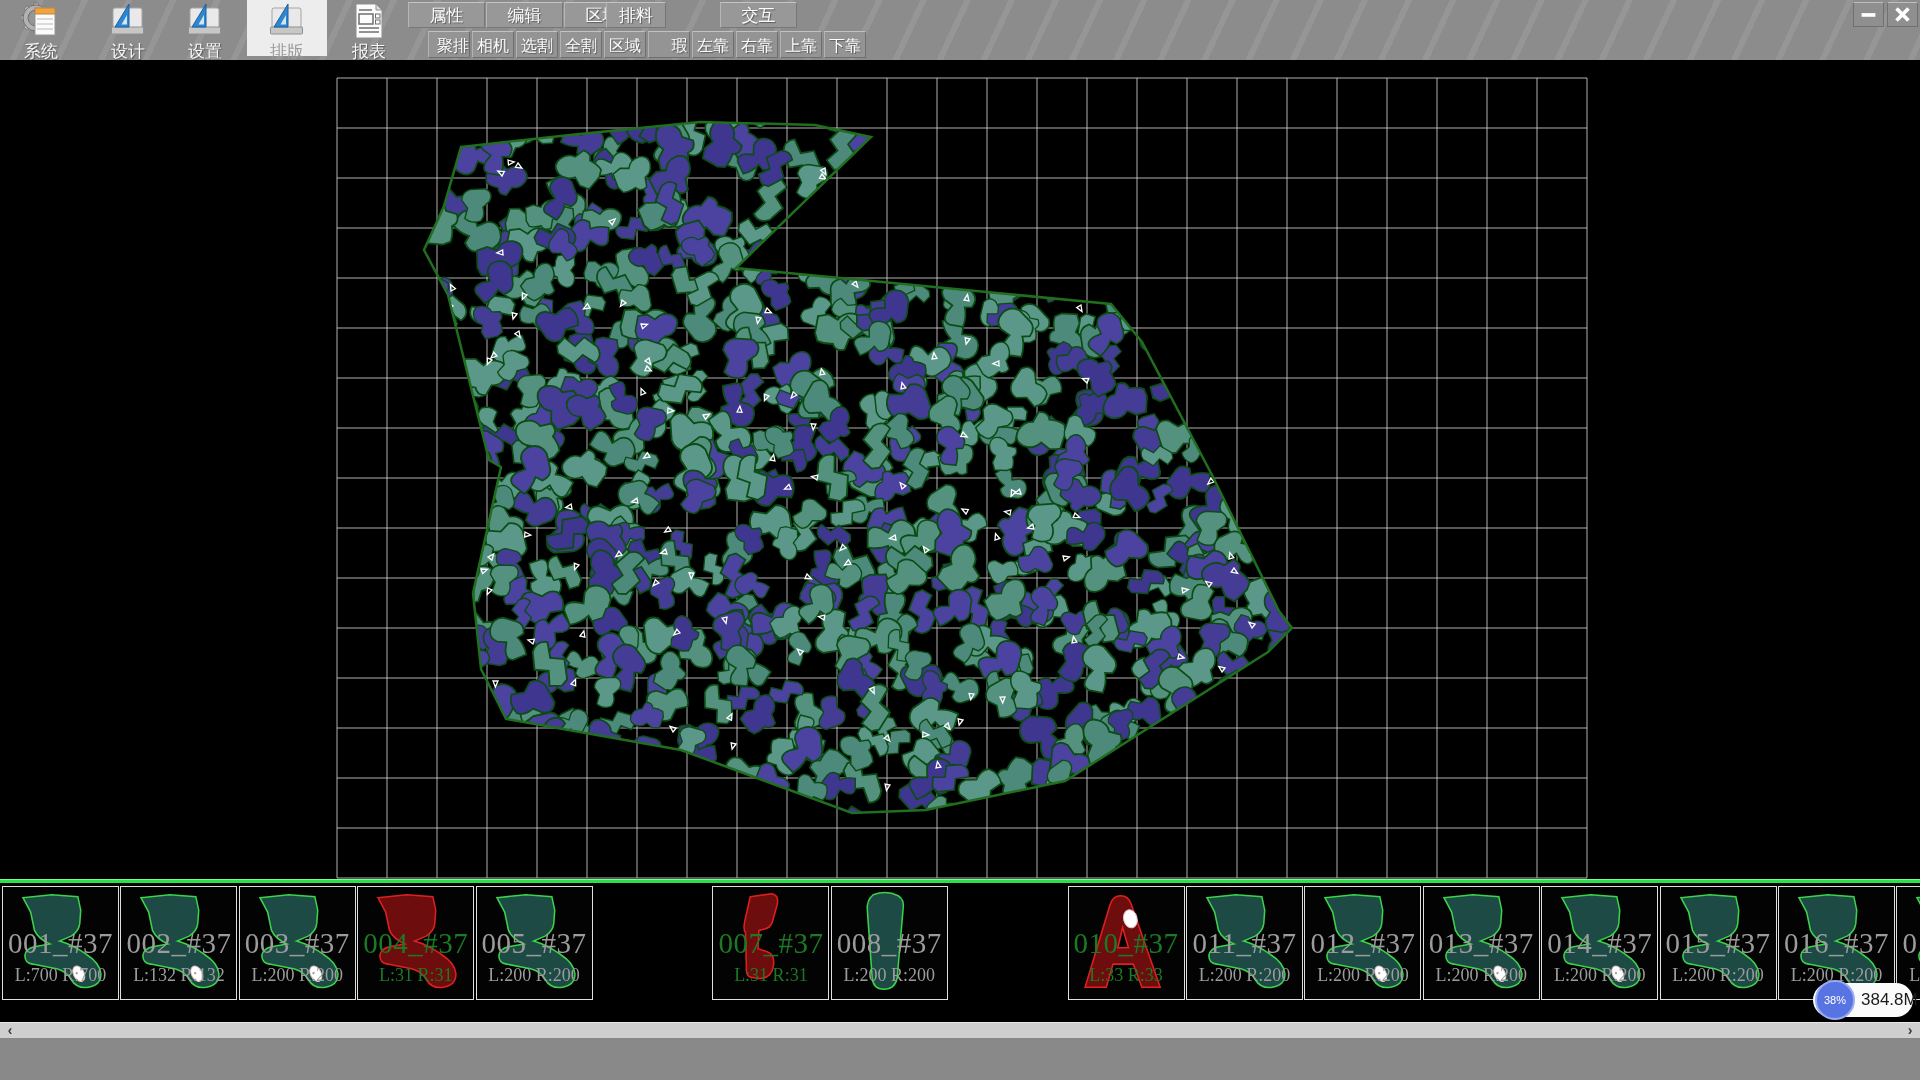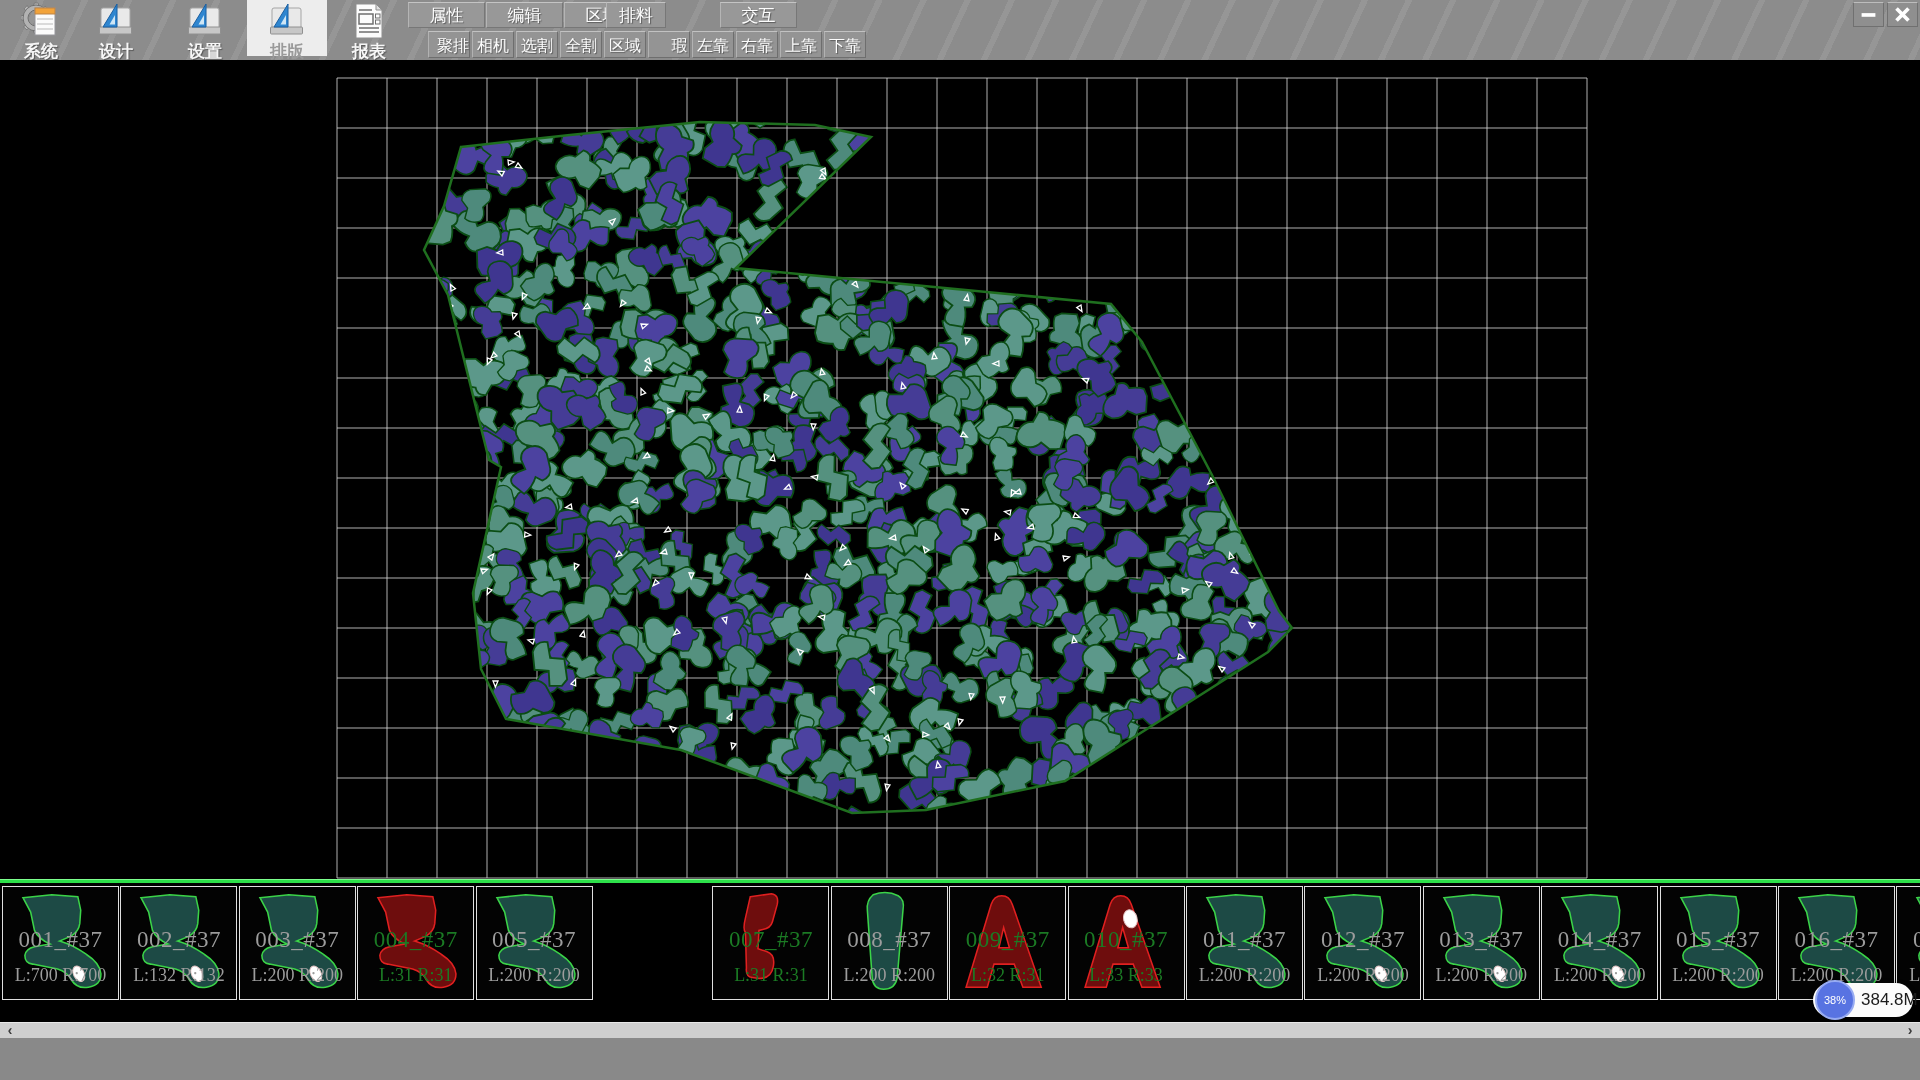--- a/index.html
+++ b/index.html
@@ -3,21 +3,21 @@
 <meta charset="utf-8">
 <style>
   html,body{margin:0;padding:0;background:#222;}
   .window{position:relative;width:1920px;height:1080px;overflow:hidden;
     font-family:"Liberation Sans",sans-serif;background:#000;}
   
   .toolbar{position:absolute;left:0;top:0;width:1920px;height:60px;
     background:#8c8c8c;
     background-image:repeating-linear-gradient(115deg,rgba(255,255,255,0) 0 34px,rgba(255,255,255,.09) 34px 40px);
     border-bottom:1px solid #4a4a4a;}
-  .main-btn{position:absolute;top:0;width:80px;height:56px;cursor:pointer;font-weight:bold;}
+  .main-btn{position:absolute;top:0;width:80px;height:56px;cursor:pointer;}
   .main-btn .mb-icon{position:absolute;left:50%;top:1px;transform:translateX(-50%);width:40px;height:40px;}
   .main-btn .mb-label{position:absolute;left:0;right:0;top:40px;text-align:center;
     font-size:17px;color:#f7f7f7;text-shadow:1px 1px 1px #555;
     font-family:"Liberation Serif",serif;}
   .main-btn.active{background:#ededed;}
   .main-btn.active .mb-label{color:#9a9a9a;text-shadow:none;}
   .menu-tab{position:absolute;top:2px;height:26px;line-height:26px;text-align:center;
     font-size:17px;color:#fdfdfd;text-shadow:1px 1px 1px #5a5a5a;cursor:pointer;
     background:#989898;border:1px solid #777;border-top-color:#c4c4c4;border-left-color:#b5b5b5;
     box-sizing:border-box;font-family:"Liberation Serif",serif;}
@@ -30,21 +30,21 @@
   .win-ctrl svg{position:absolute;left:0;top:0;width:100%;height:100%;}
   
   .canvas-wrap{position:absolute;left:0;top:60px;width:1920px;height:819px;background:#000;}
   
   .green-line{position:absolute;left:0;top:879px;width:1920px;height:4px;background:#2de04a;
     border-top:1px solid #7dff8d;box-sizing:border-box;}
   .thumb-strip{position:absolute;left:0;top:883px;width:1920px;height:139px;background:#000;}
   .thumb-cell{position:absolute;top:3px;width:117px;height:114px;background:#030303;
     border:1px solid #e0e0e0;box-sizing:border-box;cursor:pointer;}
   .thumb-cell svg{position:absolute;left:0;top:2px;width:115px;height:104px;}
-  .thumb-name{position:absolute;left:0;right:0;top:40px;text-align:center;font-size:23px;
+  .thumb-name{position:absolute;left:0;right:0;top:40px;text-align:center;font-size:29px;
     font-family:"Liberation Serif",serif;letter-spacing:.5px;white-space:nowrap;}
   .thumb-lr{position:absolute;left:0;right:0;top:78px;text-align:center;font-size:18px;
     font-family:"Liberation Serif",serif;white-space:nowrap;}
   
   .hscroll{position:absolute;left:0;top:1022px;width:1920px;height:16px;background:#cfcfcf;
     border-top:1px solid #e8e8e8;box-sizing:border-box;}
   .hscroll .arrow{position:absolute;top:0;width:16px;height:16px;color:#3c3c3c;font-size:14px;
     line-height:15px;text-align:center;cursor:pointer;font-weight:bold;}
   .hscroll .arrow.right{right:2px;}
   .hscroll .arrow.left{left:2px;}
@@ -85,21 +85,21 @@
    <g>
      <rect x="14" y="7" width="20" height="27" fill="#fbfbfb" stroke="#96969b"></rect>
      <rect x="14" y="7" width="20" height="6" fill="#f2a33a" stroke="#bb8348"></rect>
      <line x1="16" y1="18" x2="32" y2="18" stroke="#b9b9b9"></line>
      <line x1="16" y1="23" x2="32" y2="23" stroke="#b9b9b9"></line>
      <line x1="16" y1="28" x2="32" y2="28" stroke="#b9b9b9"></line>
    </g>
             </svg></div>
     <div class="mb-label">系统</div>
         </div>
-        <div class="main-btn" style="left: 76px;">
+        <div class="main-btn" style="left: 88px;">
           <div class="mb-icon"><svg viewBox="0 0 40 40">
    <g>
      <rect x="5" y="7" width="29" height="22" rx="2" fill="#e9e9e9" stroke="#a5a5a5"></rect>
      <rect x="3.5" y="26" width="32" height="7" rx="1" fill="#c7c7c7" stroke="#909090"></rect>
      <path d="M21,3 L21,26 L7,26 Z" fill="#2f86d0" stroke="#1b5fa0"></path>
      <path d="M19,14 L19,23.5 L13.5,23.5 Z" fill="#cfe6f5"></path>
    </g>
             </svg></div>
     <div class="mb-label">设计</div>
         </div>
@@ -1209,27 +1209,20 @@
     <div class="thumb-name" style="color: rgb(27, 122, 36);">007_#37</div>
     <div class="thumb-lr" style="color: rgb(27, 122, 36);">L:31 R:31</div>
       </div>
       <div class="thumb-cell" style="left: 830.8px;">
         <svg viewBox="0 0 118 108">
       <path d="M42,6 Q56,1 68,7 Q75,11 73,22 L67,92 Q65,104 53,104 Q42,104 41,92 L36,22 Q35,12 42,6 Z" fill="#1d4a45" stroke="#3bd348" stroke-width="1.6" fill-rule="evenodd"></path>
     </svg>
     <div class="thumb-name" style="color: rgb(156, 156, 156);">008_#37</div>
     <div class="thumb-lr" style="color: rgb(156, 156, 156);">L:200 R:200</div>
       </div>
-      <div class="thumb-cell" style="left: 949.2px;">
-        <svg viewBox="0 0 118 108">
-      <path d="M16,102 L42,16 Q45,7 53,7 Q61,7 64,16 L94,102 L75,102 L66,78 L45,78 L38,102 Z M50,61 L61,61 L55,40 Z" fill="#6e0d0d" stroke="#e02020" stroke-width="1.6" fill-rule="evenodd"></path>
-    </svg>
-    <div class="thumb-name" style="color: rgb(27, 122, 36);">009_#37</div>
-    <div class="thumb-lr" style="color: rgb(27, 122, 36);">L:32 R:31</div>
-      </div>
       <div class="thumb-cell" style="left: 1067.6px;">
         <svg viewBox="0 0 118 108">
       <path d="M16,102 L42,16 Q45,7 53,7 Q61,7 64,16 L94,102 L75,102 L66,78 L45,78 L38,102 Z M50,61 L61,61 L55,40 Z" fill="#6e0d0d" stroke="#e02020" stroke-width="1.6" fill-rule="evenodd"></path>
           <ellipse cx="63" cy="31" rx="7" ry="9.5" transform="rotate(-15 63 31)" fill="#ffffff" stroke="#e3c3c3"></ellipse>
     </svg>
     <div class="thumb-name" style="color: rgb(27, 122, 36);">010_#37</div>
     <div class="thumb-lr" style="color: rgb(27, 122, 36);">L:33 R:33</div>
       </div>
       <div class="thumb-cell" style="left: 1186px;">
         <svg viewBox="0 0 118 108">

